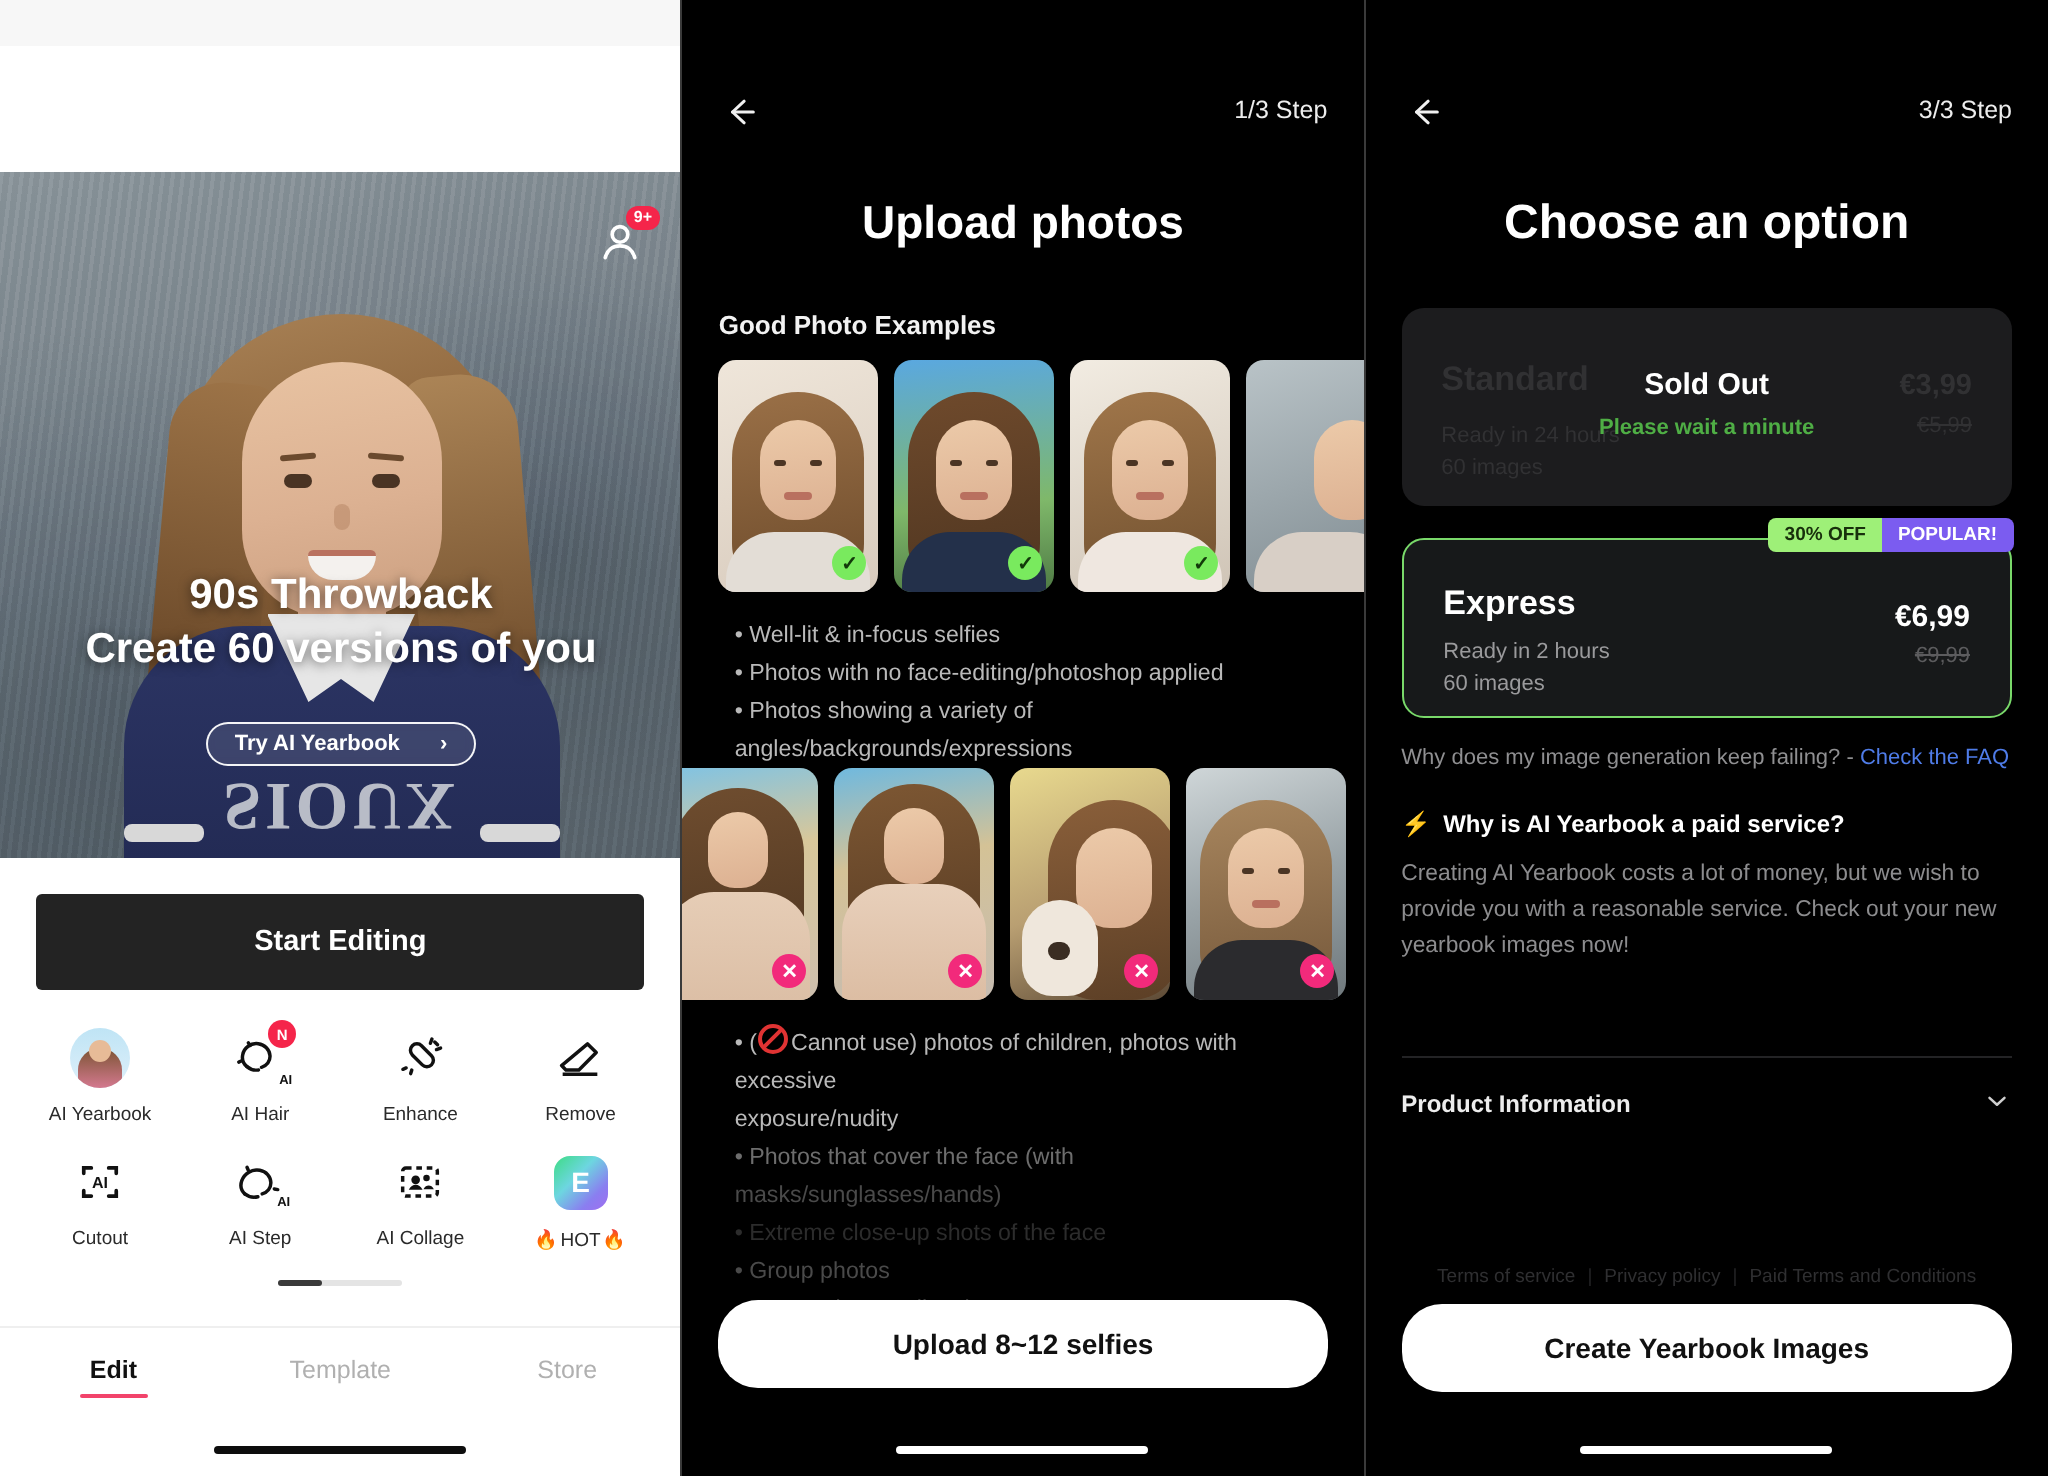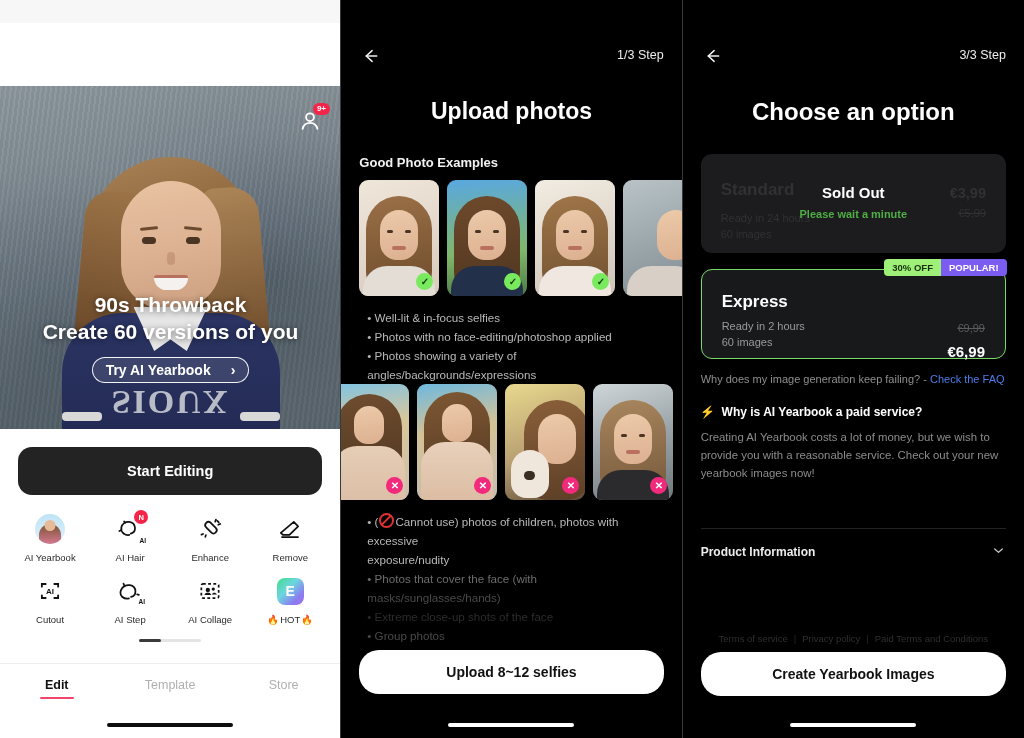--- a/index.html
+++ b/index.html
@@ -64,26 +64,26 @@
        font-family:"Liberation Serif",serif;}
 
   .avatar-badge{position:absolute;top:18px;right:14px;width:34px;height:34px;z-index:6;}
   .avatar-badge .ico{position:absolute;inset:0;display:flex;align-items:center;justify-content:center;}
   .avatar-badge .cnt{position:absolute;top:-1px;right:-3px;background:#f5254a;color:#fff;
        font-size:8px;font-weight:bold;border-radius:8px;padding:1px 4px;line-height:1.2;}
 
   .hero-copy{position:absolute;left:0;right:0;bottom:46px;text-align:center;z-index:5;}
   .hero-copy .l1,.hero-copy .l2{color:#fff;font-weight:bold;font-size:21px;line-height:27px;
        text-shadow:0 1px 6px rgba(0,0,0,.55);}
-  .hero-cta{display:inline-flex;align-items:center;gap:20px;margin-top:12px;
+  .hero-cta{display:inline-flex;align-items:center;gap:20px;margin-top:23px;
        border:1.5px solid rgba(255,255,255,.95);border-radius:999px;padding:4px 13px;
-       color:#fff;font-size:14px;font-weight:bold;background:rgba(255,255,255,.10);
+       color:#fff;font-size:11px;font-weight:bold;background:rgba(255,255,255,.10);
        backdrop-filter:blur(2px);}
 
-  .start-btn{margin:18px 18px 0;height:48px;border-radius:14px;background:#232323;color:#fff;
+  .start-btn{margin:18px 18px 0;height:48px;border-radius:3px;background:#232323;color:#fff;
        display:flex;align-items:center;justify-content:center;font-size:14.5px;font-weight:bold;}
 
   .tools{padding:18px 10px 0;display:grid;grid-template-columns:repeat(4,1fr);row-gap:12px;}
   .tool{display:flex;flex-direction:column;align-items:center;gap:7px;position:relative;}
   .tool .glyph{width:32px;height:32px;display:flex;align-items:center;justify-content:center;position:relative;}
   .tool .tl{font-size:9.5px;color:#2a2a2a;}
   .tool .nbadge{position:absolute;top:-3px;right:-2px;width:14px;height:14px;border-radius:50%;
        background:#f5254a;color:#fff;font-size:7.5px;font-weight:bold;display:flex;
        align-items:center;justify-content:center;}
   .yb-av{width:30px;height:30px;border-radius:50%;overflow:hidden;position:relative;
@@ -150,21 +150,21 @@
   .plan.std{height:99px;margin-top:28px;}
   .plan.exp{height:88px;margin-top:16px;background:#17191a;border:1.6px solid #79d96a;}
   .plan .pname{position:absolute;left:20px;top:28px;font-size:17px;font-weight:bold;}
   .plan .psub{position:absolute;left:20px;top:56px;font-size:11px;line-height:16px;}
   .plan .pprice{position:absolute;right:20px;top:31px;font-size:14.5px;font-weight:bold;}
   .plan .pold{position:absolute;right:20px;top:53px;font-size:11px;text-decoration:line-through;}
   .std .pname,.std .psub,.std .pprice,.std .pold{color:#313133;}
   .std .pname{top:26px;font-size:17px;}
   .exp .pname{color:#fff;top:22px;}
   .exp .psub{color:#9a9a9c;top:48px;}
-  .exp .pprice{color:#fff;top:30px;font-size:15px;margin-top:43px;}
+  .exp .pprice{color:#fff;top:30px;font-size:15px;}
   .exp .pold{color:#5c5c5e;top:52px;}
   .soldout{position:absolute;left:0;right:0;top:30px;text-align:center;}
   .soldout .so{color:#fff;font-size:15px;font-weight:bold;}
   .soldout .wait{color:#4fae45;font-size:11px;font-weight:bold;margin-top:7px;}
   .ribbons{position:absolute;right:-1.6px;top:-11px;display:flex;border-radius:4px;overflow:hidden;}
   .rib{font-size:9.5px;font-weight:bold;padding:3px 8px;}
   .rib.off{background:#9ef078;color:#18300c;}
   .rib.pop{background:#7b5cf0;color:#fff;}
 
   .faqline{margin:14px 18px 0;font-size:11px;color:#8f8f91;}

